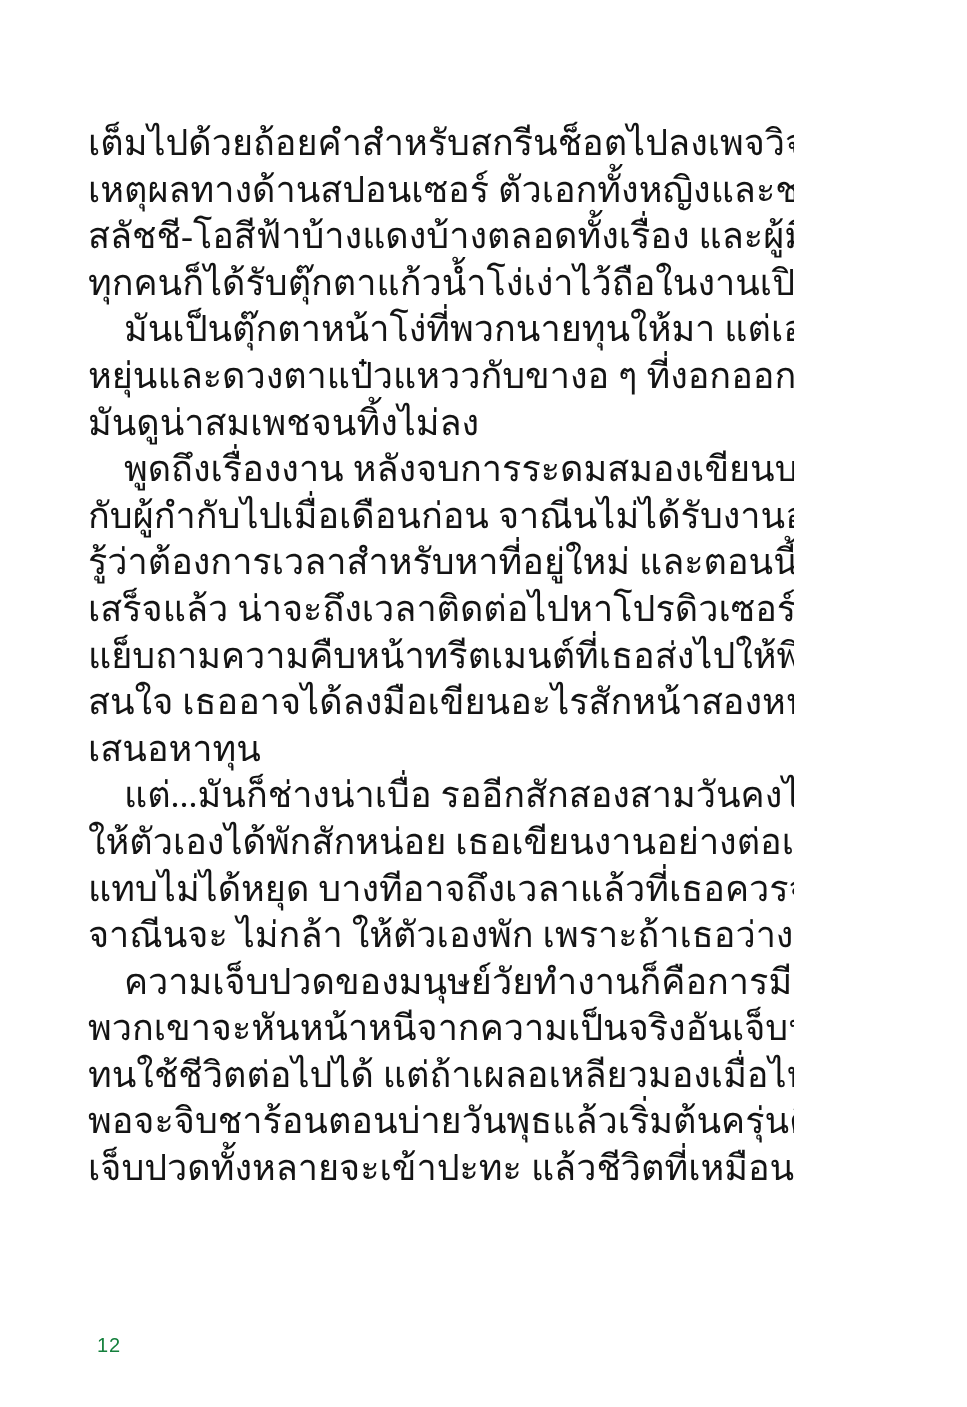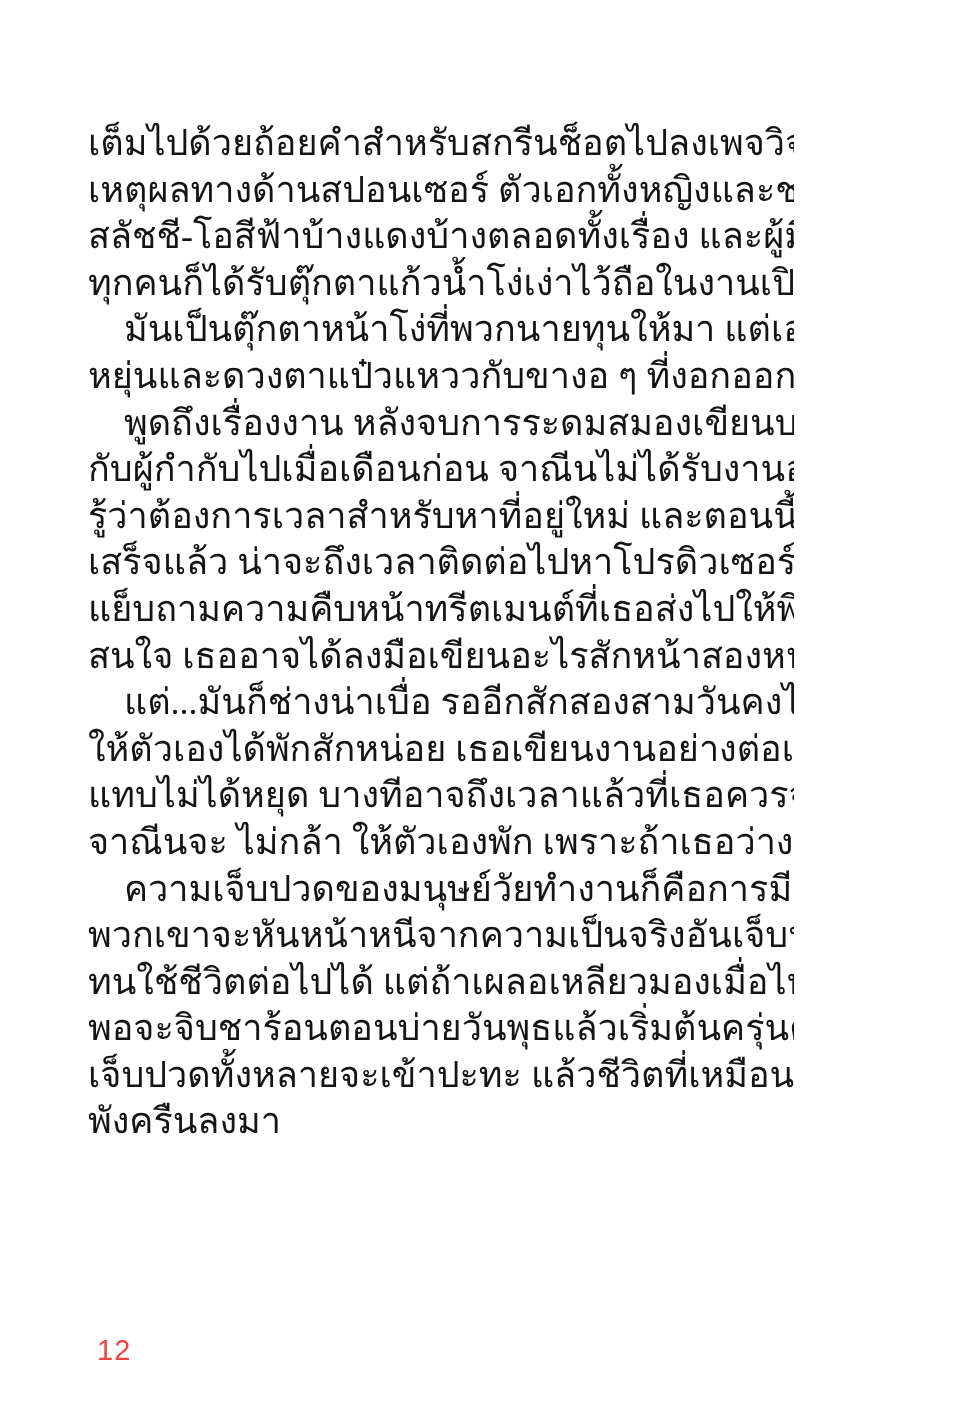--- a/index.html
+++ b/index.html
@@ -37,57 +37,58 @@
     text-align-last: justify;
   }
   .line.indent { padding-left: 36px; }
   .seg { font-style: normal; }
   .seg.italic { }
   .page-number {
     position: absolute;
     left: 97px;
     top: 1334px;
     font-family: "Liberation Sans", "DejaVu Sans", sans-serif;
-    font-size: 29px;
-    color: #ef4444;
+    font-size: 20px;
+    color: #15803d;
     letter-spacing: 1px;
   }
 </style>
 </head>
 <body>
 
 <div class="sheet">
   <div class="page-text">
       <div class="paragraph">
         <div class="line fill"><span class="seg">เต็มไปด้วยถ้อยคำสำหรับสกรีนช็อตไปลงเพจวิจารณ์หนัง ด้วย</span></div>
         <div class="line fill"><span class="seg">เหตุผลทางด้านสปอนเซอร์ ตัวเอกทั้งหญิงและชายผลัดกันดูด</span></div>
         <div class="line fill"><span class="seg">สลัชชี-โอสีฟ้าบ้างแดงบ้างตลอดทั้งเรื่อง และผู้มีส่วนเกี่ยวข้อง</span></div>
         <div class="line"><span class="seg">ทุกคนก็ได้รับตุ๊กตาแก้วน้ำโง่เง่าไว้ถือในงานเปิดตัว</span></div>
       </div>
       <div class="paragraph">
         <div class="line fill indent"><span class="seg">มันเป็นตุ๊กตาหน้าโง่ที่พวกนายทุนให้มา แต่เอาเถอะ เนื้อนุ่ม</span></div>
         <div class="line fill"><span class="seg">หยุ่นและดวงตาแป๋วแหววกับขางอ ๆ ที่งอกออกมาด้านล่างทำให้</span></div>
+        <div class="line"><span class="seg">มันดูน่าสมเพชจนทิ้งไม่ลง</span></div>
       </div>
       <div class="paragraph">
         <div class="line fill indent"><span class="seg">พูดถึงเรื่องงาน หลังจบการระดมสมองเขียนบทหนังเรื่องใหม่</span></div>
         <div class="line fill"><span class="seg">กับผู้กำกับไปเมื่อเดือนก่อน จาณีนไม่ได้รับงานอะไรเพิ่ม เพราะ</span></div>
         <div class="line fill"><span class="seg">รู้ว่าต้องการเวลาสำหรับหาที่อยู่ใหม่ และตอนนี้เธอก็ย้ายบ้าน</span></div>
         <div class="line fill"><span class="seg">เสร็จแล้ว น่าจะถึงเวลาติดต่อไปหาโปรดิวเซอร์ที่รู้จักกัน เพื่อลอง</span></div>
         <div class="line fill"><span class="seg">แย็บถามความคืบหน้าทรีตเมนต์ที่เธอส่งไปให้พิจารณา ถ้าเขายัง</span></div>
         <div class="line fill"><span class="seg">สนใจ เธออาจได้ลงมือเขียนอะไรสักหน้าสองหน้าให้เขาเอาไป</span></div>
+        <div class="line"><span class="seg">เสนอหาทุน</span></div>
       </div>
       <div class="paragraph">
         <div class="line fill indent"><span class="seg">แต่...มันก็ช่างน่าเบื่อ รออีกสักสองสามวันคงได้ จาณีนอยาก</span></div>
         <div class="line fill"><span class="seg">ให้ตัวเองได้พักสักหน่อย เธอเขียนงานอย่างต่อเนื่องมาตลอดทั้งปี</span></div>
         <div class="line fill"><span class="seg">แทบไม่ได้หยุด บางทีอาจถึงเวลาแล้วที่เธอควรจะพัก แม้ความจริง</span></div>
         <div class="line fill"><span class="seg">จาณีนจะ </span><span class="seg italic">ไม่กล้า</span><span class="seg"> ให้ตัวเองพัก เพราะถ้าเธอว่าง เธอจะมีเวลา </span></div>
       </div>
       <div class="paragraph">
         <div class="line fill indent"><span class="seg">ความเจ็บปวดของมนุษย์วัยทำงานก็คือการมีเวลาคิด ถ้ายุ่งพอ</span></div>
         <div class="line fill"><span class="seg">พวกเขาจะหันหน้าหนีจากความเป็นจริงอันเจ็บปวด และสามารถ</span></div>
         <div class="line fill"><span class="seg">ทนใช้ชีวิตต่อไปได้ แต่ถ้าเผลอเหลียวมองเมื่อไหร่ ถ้าพวกเขาว่าง</span></div>
         <div class="line fill"><span class="seg">พอจะจิบชาร้อนตอนบ่ายวันพุธแล้วเริ่มต้นครุ่นคิด...เมื่อนั้นความ</span></div>
         <div class="line fill"><span class="seg">เจ็บปวดทั้งหลายจะเข้าปะทะ แล้วชีวิตที่เหมือนทรงตัวอยู่ได้ก็จะ</span></div>
-        <div class="line"><span class="seg">พังครืนลงมา</span></div>
       </div>
     </div>
   <div class="page-number">12</div>
 </div>
 
 </body></html>

